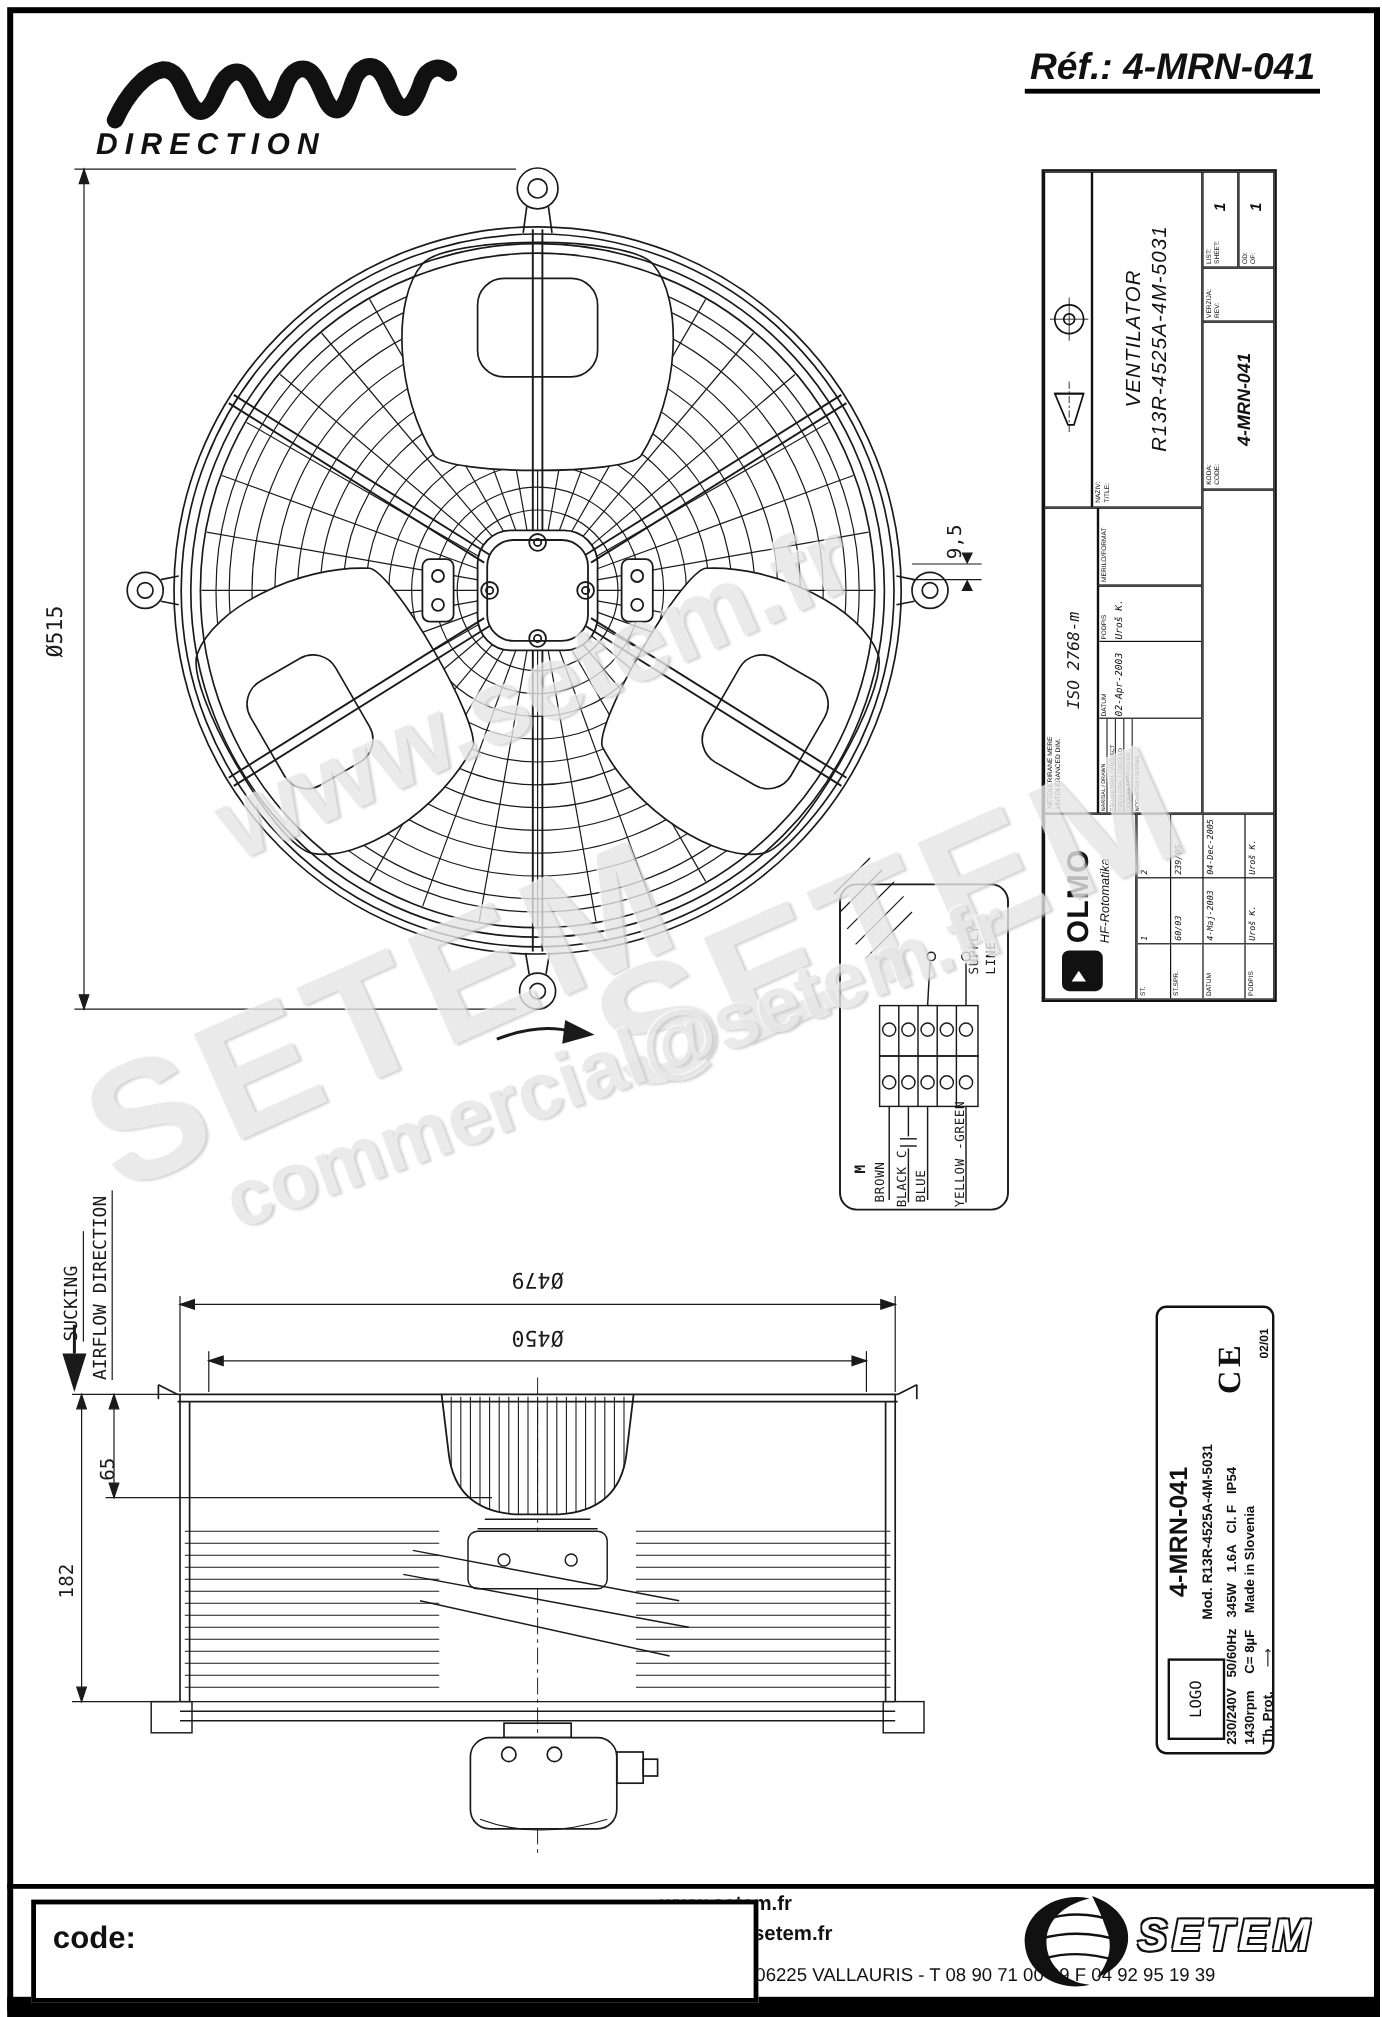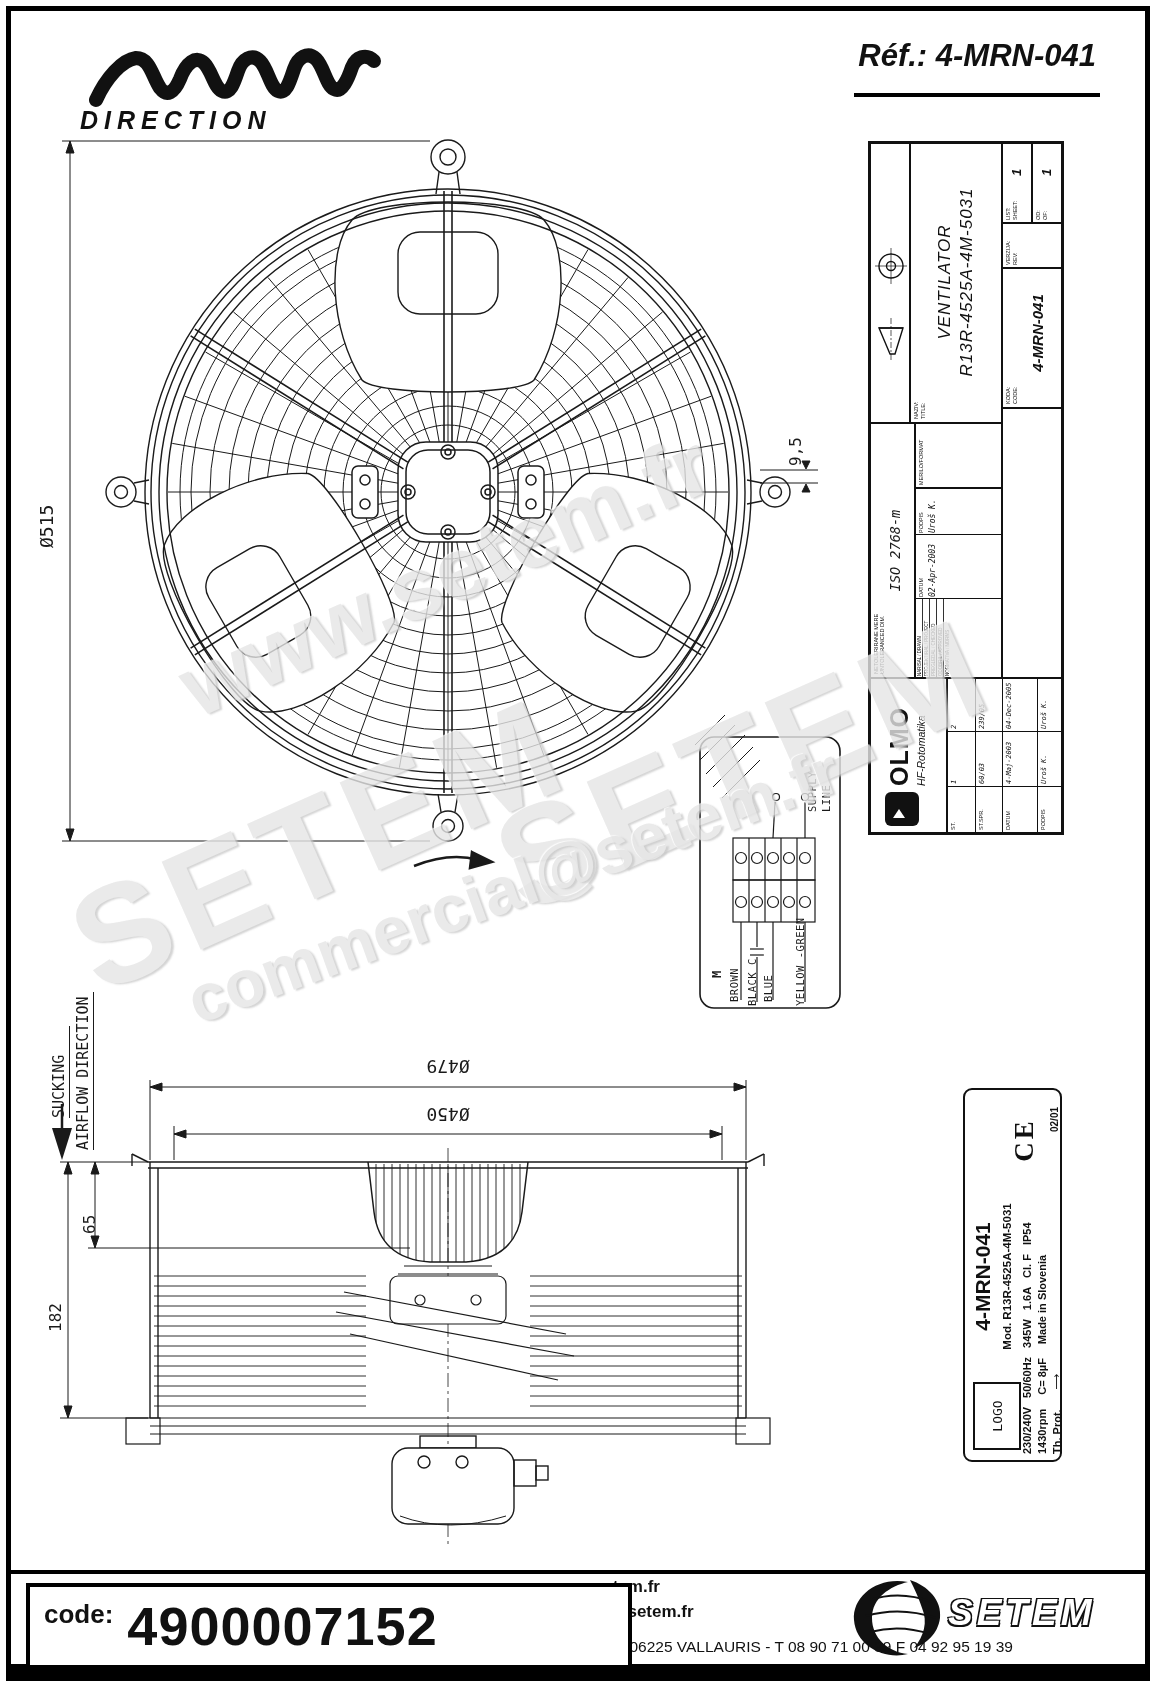--- a/index.html
+++ b/index.html
@@ -7,21 +7,21 @@
        font-family:"Liberation Sans",sans-serif;color:#111;overflow:hidden}
   .abs{position:absolute}
   
   .outer{left:6px;top:6px;width:1134px;height:1660px;border:5px solid #000}
   .footline{left:6px;top:1570px;width:1144px;height:4px;background:#000}
   .bbar{left:6px;top:1664px;width:1144px;height:17px;background:#000}
   
   .wordmark{left:80px;top:106px;width:330px;font-size:25px;font-weight:bold;font-style:italic;letter-spacing:6px}
   .ref{left:740px;top:38px;width:360px;text-align:right}
   .ref span{display:inline-block;font-size:31px;font-weight:bold;font-style:italic;
-            border-bottom:4px solid #000;padding:0 4px 19px 4px}
+            border-bottom:4px solid #000;padding:0 4px 0 4px}
   
   .tk{font-family:"DejaVu Sans Mono",monospace;color:#1a1a1a}
   .rot{transform:rotate(-90deg);transform-origin:0 0;white-space:nowrap}
   .rot180{transform:rotate(180deg);white-space:nowrap;text-align:center}
   .dim{font-size:18px}
   .u{border-bottom:1.5px solid #1a1a1a;padding-bottom:1px}
   
   .wm{color:#e6e6e6;font-weight:bold;white-space:nowrap;opacity:.8;z-index:6;pointer-events:none;
       text-shadow:2px 2px 2px #c9c9c9,-1px -1px 1px #ffffff}
   .wm1{left:185px;top:640px;font-size:88px;transform:rotate(-24deg);transform-origin:0 50%}
@@ -561,18 +561,17 @@
   <div style="position:absolute;left:328px;top:84px;width:42px;font-size:10px;font-weight:bold">02/01</div>
 </div>
 
 <div class="abs wm wm1">www.setem.fr</div>
 <div class="abs wm wm2">SETEM</div>
 <div class="abs wm wm3">SETEM</div>
 <div class="abs wm wm4">commercial@setem.fr</div>
 
 <div class="abs codebox">
   <span class="codelbl">code:</span>
-  <span class="codeval">4900007152</span>
 </div>
 <div class="abs webtxt">www.setem.fr</div>
 <div class="abs emailtxt">commercial@setem.fr</div>
 <div class="abs addrtxt">885 chemin St.Bernard  -  06225 VALLAURIS  -  T 08 90 71 00 39   F 04 92 95 19 39</div>
 <div class="abs setemword">SETEM</div>
 
 </body></html>

